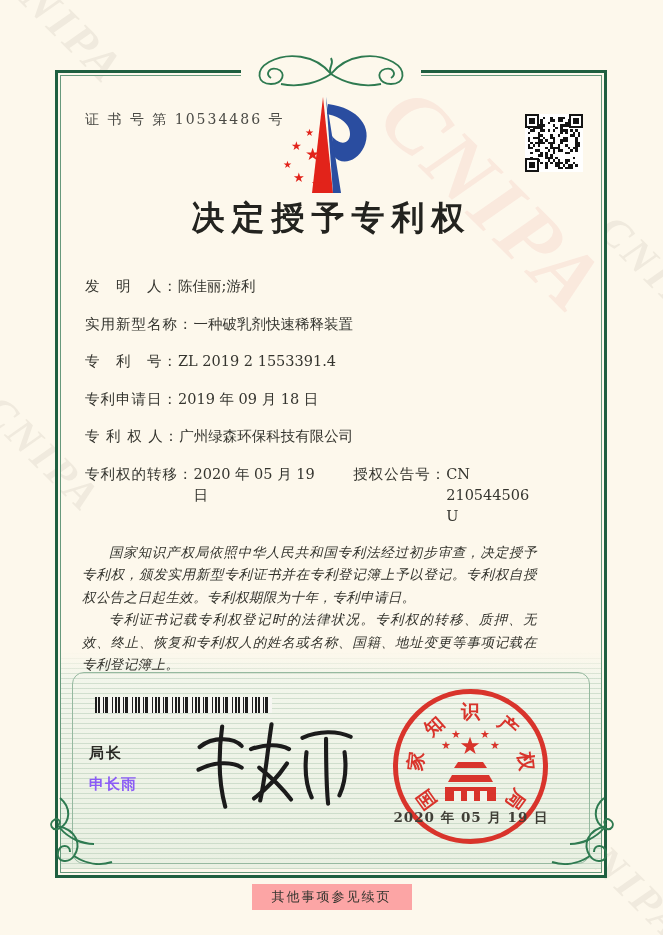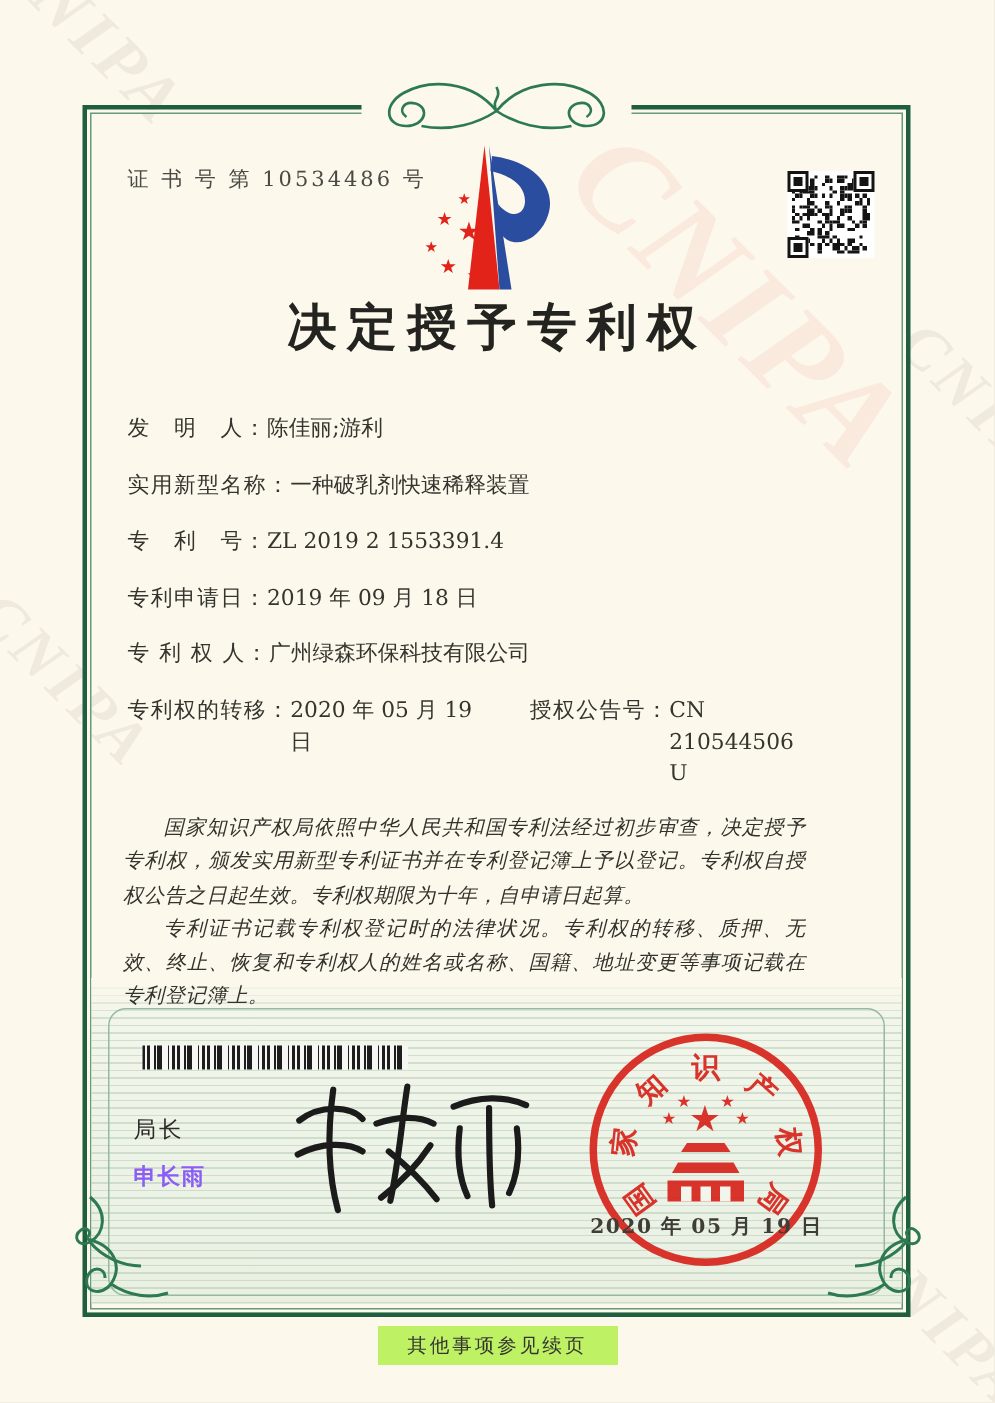--- a/index.html
+++ b/index.html
@@ -63,42 +63,42 @@
   .field-duo .pair2{margin-left:38px;display:flex;}
 
   .paras{position:absolute;left:82px;top:541px;width:455px;font-size:13.5px;font-style:italic;
          line-height:1.66;color:#33332d;text-align:justify;letter-spacing:0.4px;}
   .paras p{margin:0;text-indent:2em;}
 
   .barcode{position:absolute;left:95px;top:697px;width:177px;height:16px;
      background:repeating-linear-gradient(90deg,#1d1d1d 0 2px,#f6f6f2 2px 3px,#1d1d1d 3px 5px,#f6f6f2 5px 8px,
        #1d1d1d 8px 9px,#f6f6f2 9px 10px,#1d1d1d 10px 13px,#f6f6f2 13px 17px,#1d1d1d 17px 18px,#f6f6f2 18px 20px);}
 
-  .director-title{position:absolute;left:89px;top:744px;font-size:15px;font-weight:400;color:#2b2b26;
+  .director-title{position:absolute;left:89px;top:744px;font-size:15px;font-weight:700;color:#2b2b26;
       font-family:"Liberation Sans",sans-serif;letter-spacing:2px;}
   .director-name{position:absolute;left:89px;top:775px;font-size:15px;font-weight:600;color:#8b5cf6;
       font-family:Liberation Sans, sans-serif;letter-spacing:1px;}
 
   .signature{position:absolute;left:183px;top:710px;width:175px;height:108px;}
 
   
   .seal{position:absolute;left:393px;top:689px;width:155px;height:155px;border-radius:50%;
         border:5px solid #d8261e;box-sizing:border-box;opacity:0.93;}
   .seal-arc{position:absolute;inset:0;}
   .seal-arc span{position:absolute;left:50%;top:50%;width:22px;height:22px;margin:-11px 0 0 -11px;
      text-align:center;font-size:19px;font-weight:700;color:#d8261e;
      font-family:"Liberation Sans",sans-serif;}
   .emblem{position:absolute;inset:0;}
   .seal-date{position:absolute;left:386px;top:809px;width:170px;text-align:center;font-size:13.5px;
      font-weight:700;color:#3f3e36;letter-spacing:1px;z-index:7;}
 
   .page-num{position:absolute;left:0;top:847px;width:100%;text-align:center;font-size:12.5px;
      color:#3c3c36;letter-spacing:1px;z-index:7;}
 
-  .footer-note{position:absolute;left:50%;top:884px;transform:translateX(-50%);background:#bef264;
+  .footer-note{position:absolute;left:50%;top:884px;transform:translateX(-50%);background:#fca5a5;
      padding:4px 20px;font-size:13px;color:#35352f;letter-spacing:2px;z-index:7;}
 </style>
 </head>
 <body>
 
 <div class="page">
 
   <span class="wm wm1">CNIPA</span>
   <span class="wm wm2">CNIPA</span>
   <span class="wm wm3">CNIPA</span>
@@ -635,21 +635,21 @@
         <span class="flabel">专利权的转移：</span>
         <span class="fvalue">2020 年 05 月 19 日</span>
         <span class="pair2">
           <span class="flabel">授权公告号：</span>
           <span class="fvalue">CN 210544506 U</span>
         </span>
       </div>
     </div>
 
     <div class="paras">
-      <p>国家知识产权局依照中华人民共和国专利法经过初步审查，决定授予专利权，颁发实用新型专利证书并在专利登记簿上予以登记。专利权自授权公告之日起生效。专利权期限为十年，自申请日起算。</p>
+      <p>国家知识产权局依照中华人民共和国专利法经过初步审查，决定授予专利权，颁发实用新型专利证书并在专利登记簿上予以登记。专利权自授权公告之日起生效。专利权期限为十年，专利申请日。</p>
       <p>专利证书记载专利权登记时的法律状况。专利权的转移、质押、无效、终止、恢复和专利权人的姓名或名称、国籍、地址变更等事项记载在专利登记簿上。</p>
     </div>
 
     <div class="barcode"></div>
 
     <div class="director-title">局长</div>
     <div class="director-name">申长雨</div>
 
     <div class="signature">
       <svg width="175" height="108" viewBox="0 0 170 105">

